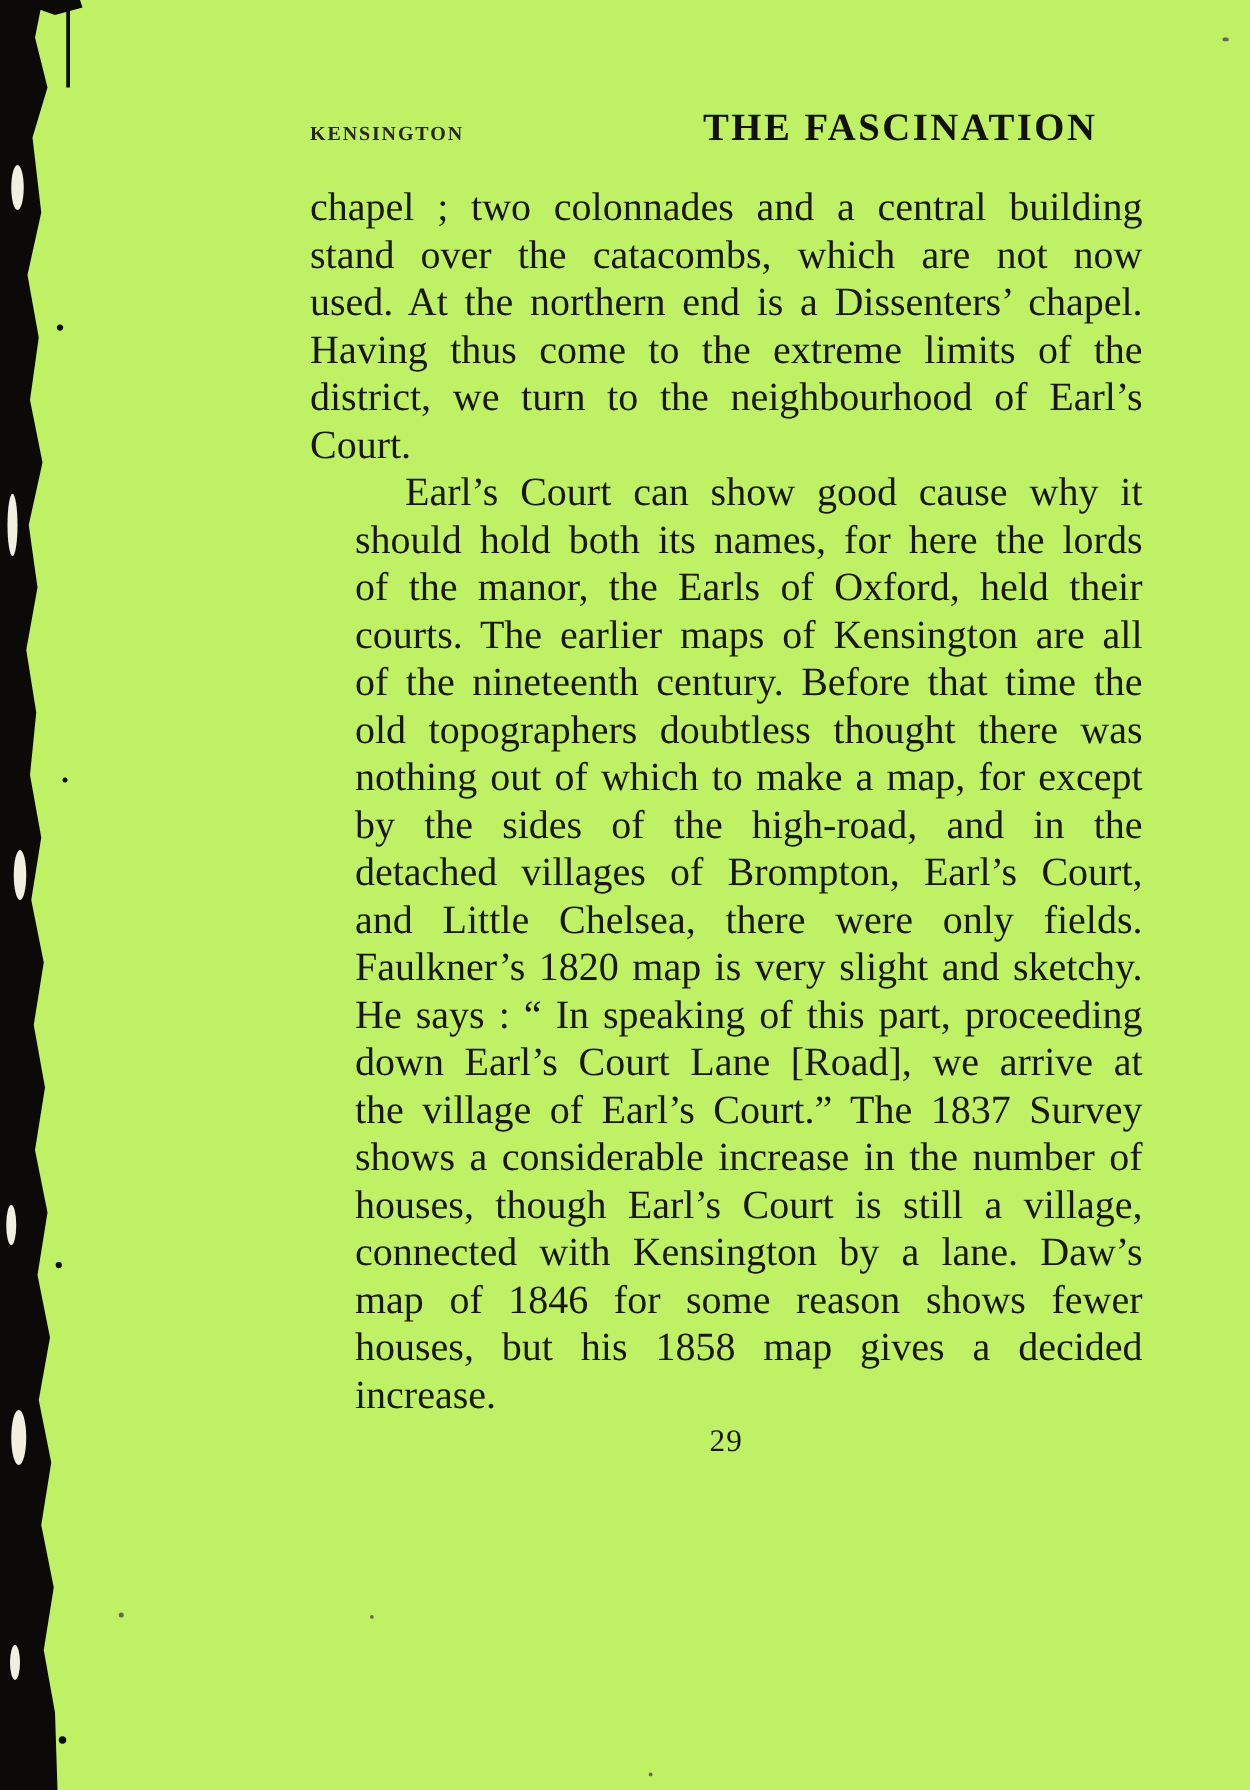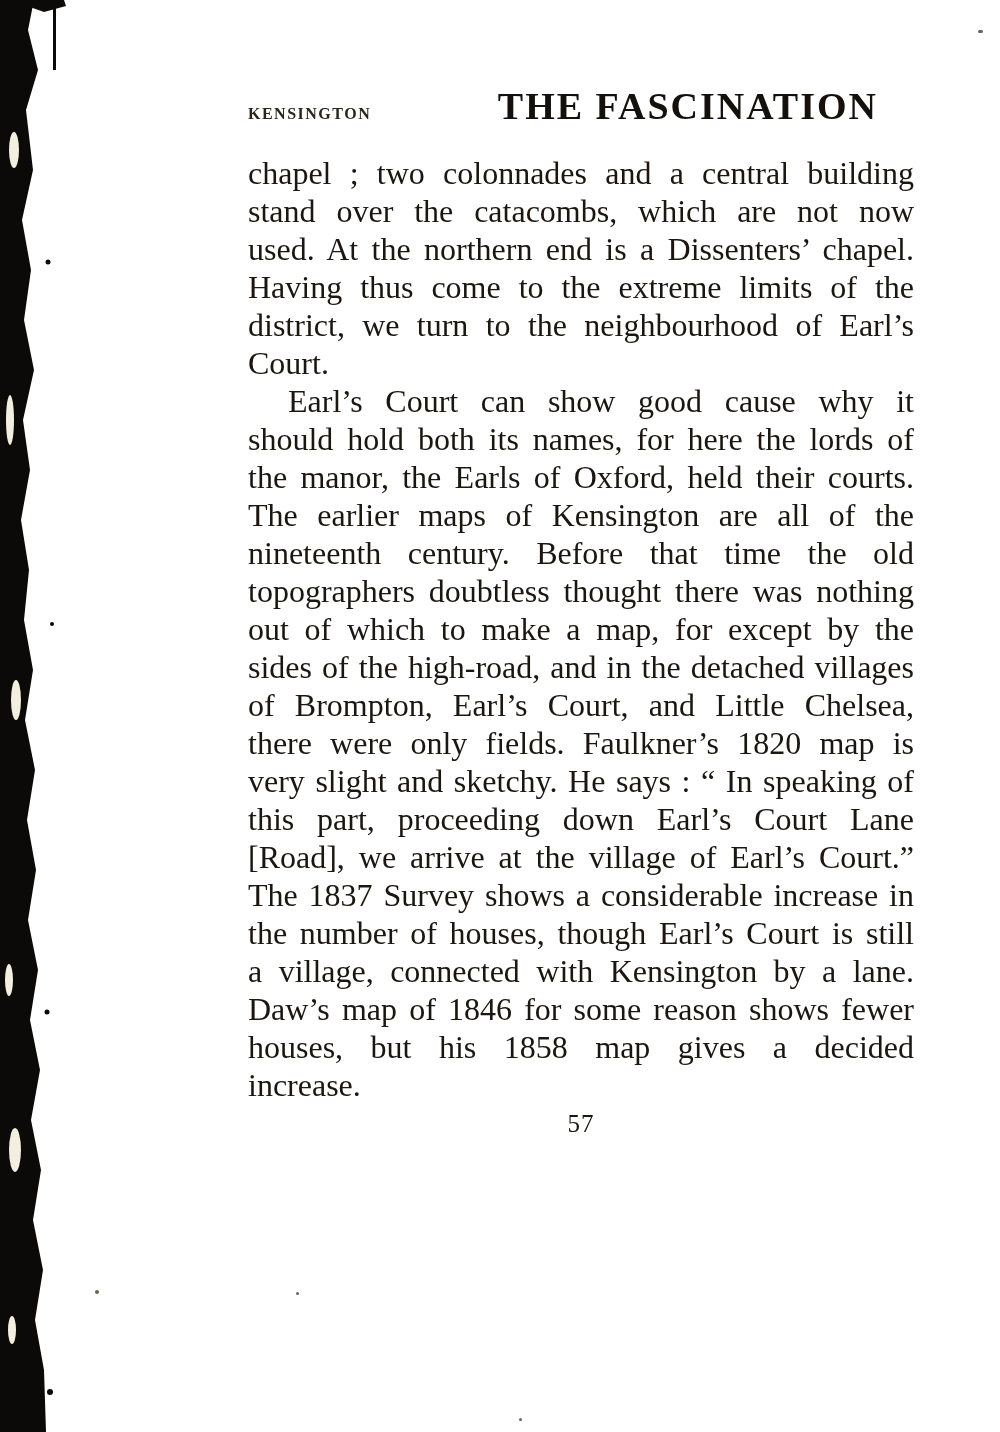--- a/index.html
+++ b/index.html
@@ -5,21 +5,21 @@
   * { margin:0; padding:0; box-sizing:border-box; }
   html,body { width:1000px; height:1432px; background:#f3efe0; }
   body {
     font-family:"Liberation Serif","DejaVu Serif",serif;
     color:#1b1610;
     position:relative;
     overflow:hidden;
   }
   .page {
     position:absolute; inset:0;
-    background:#ffffff;
+    background:#bef264;
   }
   .binding { position:absolute; left:0; top:0; width:80px; height:1432px; pointer-events:none; }
   .text-block {
     position:absolute;
     left:248px; top:84px;
     width:666px;
   }
   .running-header {
     display:flex;
     align-items:baseline;
@@ -27,32 +27,32 @@
     margin-bottom:26px;
     padding-right:36px;
   }
   .header-left {
     font-size:16px;
     font-weight:bold;
     letter-spacing:1.5px;
     color:#2a241c;
   }
   .header-title {
-    font-size:38px;
+    font-size:31px;
     font-weight:bold;
     letter-spacing:2px;
     color:#14100b;
   }
   .para {
     font-size:32px;
     line-height:38px;
     text-align:justify;
     word-spacing:2px;
   }
-  .para.indent { text-indent:40px; }
+  .para.indent { text-indent:40px;margin-left:36px; }
   .page-number {
     margin-top:6px;
     text-align:center;
     font-size:25px;
     letter-spacing:1px;
   }
   .speck {
     position:absolute;
     background:#6a6456;
     border-radius:50%;
@@ -91,21 +91,21 @@
     <div class="running-header">
       <span class="header-left">KENSINGTON</span>
       <span class="header-title">THE FASCINATION</span>
     </div>
 
     <p class="para">chapel ; two colonnades and a central building stand over the catacombs, which are not now used.  At the northern end is a Dissenters’ chapel. Having thus come to the extreme limits of the district, we turn to the neighbourhood of Earl’s Court.</p>
 
     <p class="para indent">Earl’s Court can show good cause why it should hold both its names, for here the lords of the manor, the Earls of Oxford, held their courts. The earlier maps of Kensington are all of the nineteenth century.  Before that time the old topographers doubtless thought there was nothing out of which to make a map, for except by the sides of the high-road, and in the detached villages of Brompton, Earl’s Court, and Little Chelsea, there were only fields.  Faulkner’s 1820 map is very slight and sketchy.  He says : “ In speaking of this part, proceeding down Earl’s Court Lane [Road], we arrive at the village of Earl’s Court.” The 1837 Survey shows a considerable increase in the number of houses, though Earl’s Court is still a village, connected with Kensington by a lane. Daw’s map of 1846 for some reason shows fewer houses, but his 1858 map gives a decided increase.</p>
 
 
-    <div class="page-number">57</div>
+    <div class="page-number">29</div>
   </div>
 
   <div class="speck" style="left:95px;  top:1290px; width:4px; height:4px;"></div>
   <div class="speck" style="left:296px; top:1292px; width:3px; height:3px;"></div>
   <div class="speck" style="left:519px; top:1418px; width:3px; height:3px;"></div>
   <div class="speck" style="left:978px; top:30px;  width:5px; height:3px; border-radius:2px;"></div>
 
 </div>
 
 </body></html>

